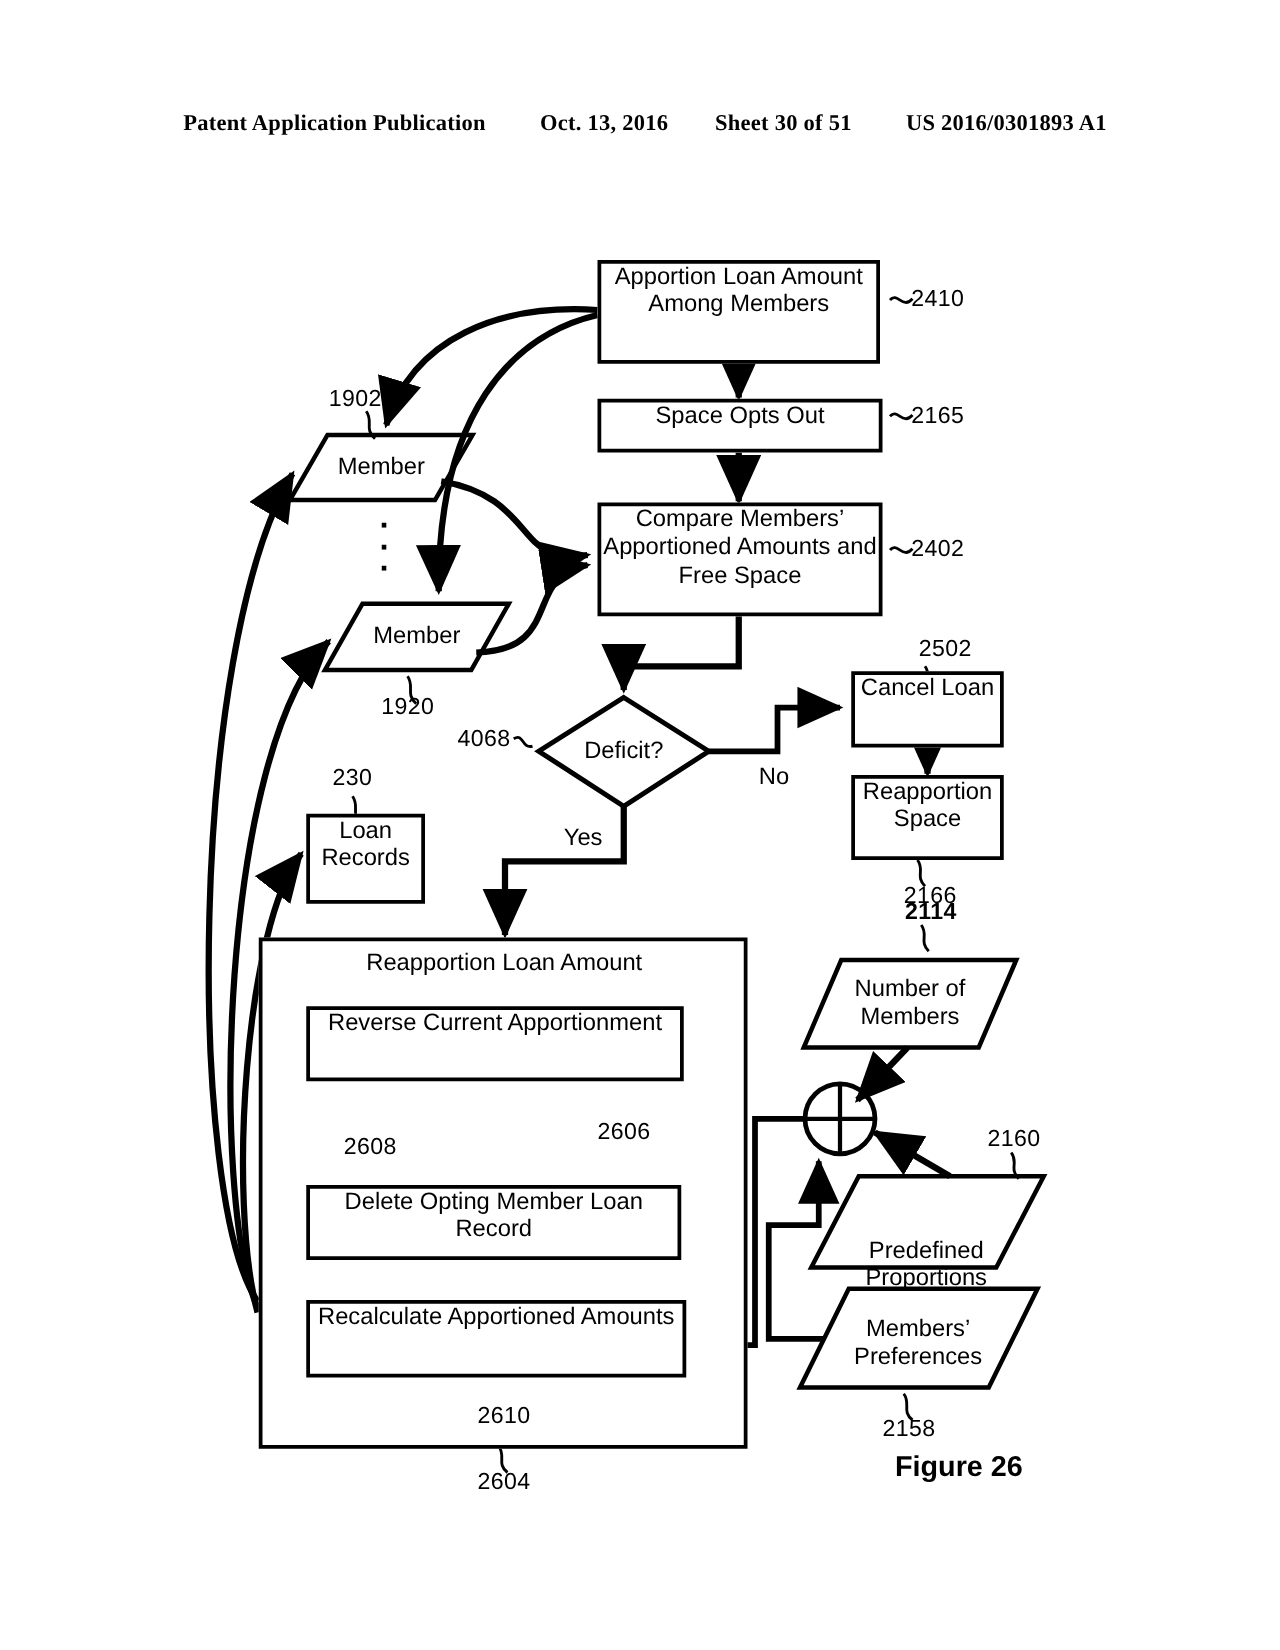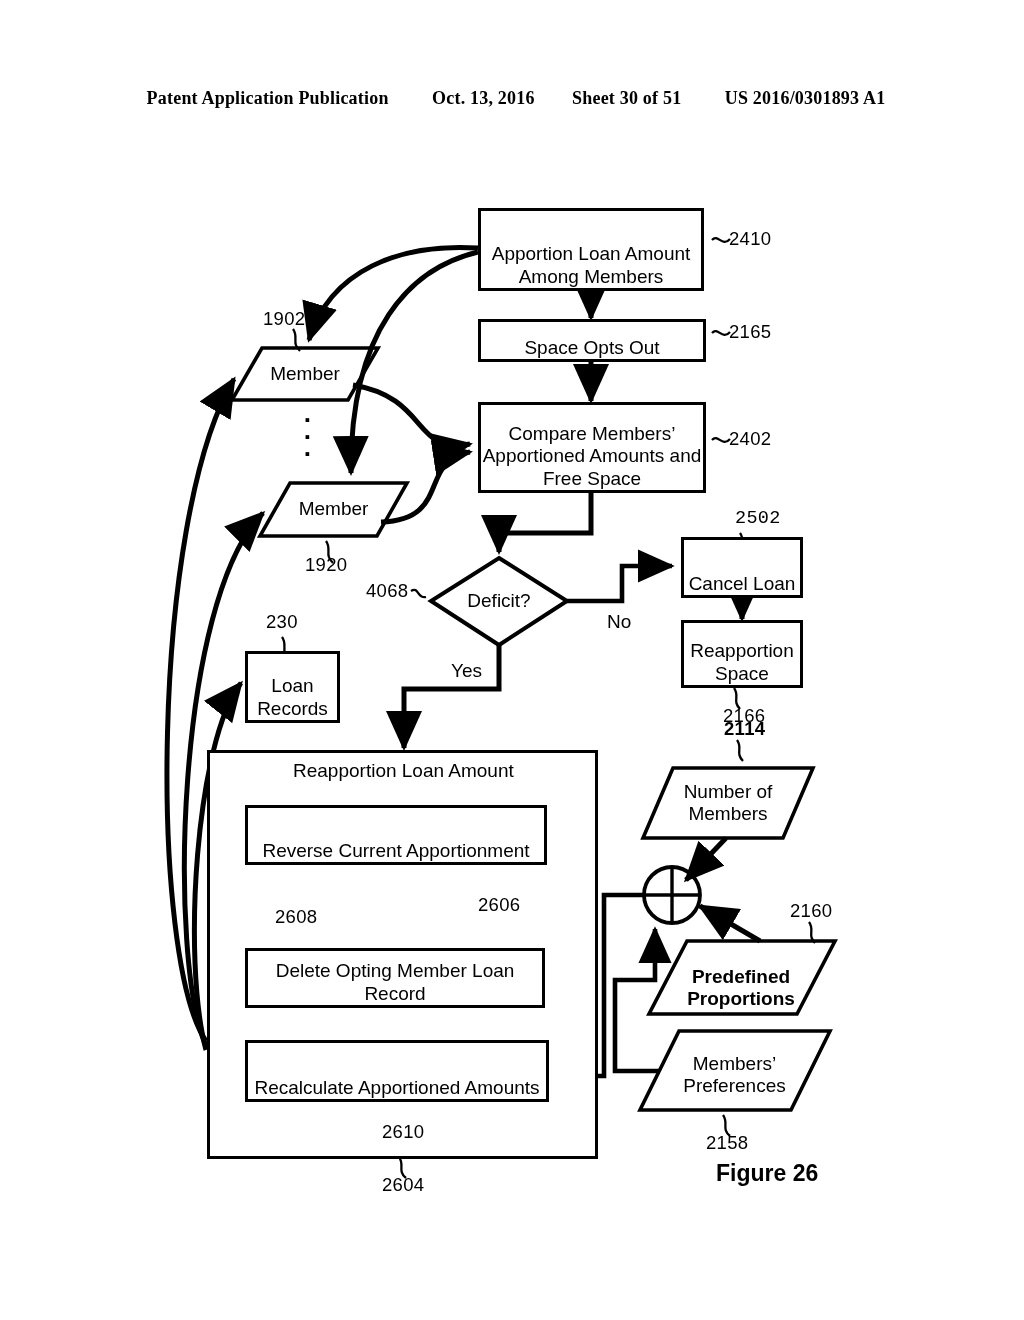--- a/index.html
+++ b/index.html
@@ -11,21 +11,21 @@
        font-family:"Liberation Serif", serif;font-weight:bold;font-size:18px;
        letter-spacing:.2px;white-space:nowrap;}
   #hdr span{display:inline-block;vertical-align:baseline;}
   .hgap1{width:34px;}
   .hgap2{width:28px;}
 
   
   #canvas{position:absolute;left:0;top:0;width:1024px;height:1320px;}
 
   
-  .nd{position:absolute;display:flex;align-items:flex-end;justify-content:center;
+  .nd{position:absolute;display:flex;align-items:flex-start;justify-content:center;
       text-align:center;line-height:1.18;font-size:19px;box-sizing:border-box;}
   .rect{border:3.5px solid #000;background:#fff;}
   .inner{border:3.2px solid #000;background:#fff;}
   .plainlbl{position:absolute;font-size:19px;white-space:nowrap;}
   .refnum{position:absolute;font-size:18.5px;white-space:nowrap;letter-spacing:.3px;}
   .ptxt{position:absolute;display:flex;align-items:center;justify-content:center;
         text-align:center;line-height:1.18;font-size:19px;pointer-events:none;}
   .dots{position:absolute;font-size:26px;line-height:17px;text-align:center;
         font-weight:bold;}
   #figcap{position:absolute;font-family:Liberation Sans, sans-serif;
@@ -163,21 +163,21 @@
 <div class="ptxt" style="left:441px;top:585px;width:116px;height:32px;">
   <span>Deficit?</span>
 </div>
 <div class="refnum" style="left:366px;top:580px;">4068</div>
 <div class="plainlbl" style="left:607px;top:611px;">No</div>
 <div class="plainlbl" style="left:451px;top:660px;">Yes</div>
 
 <div class="nd rect" style="left:681px;top:537px;width:122px;height:61px;">
   <span>Cancel Loan</span>
 </div>
-<div class="refnum" style="left:735px;top:508px;font-family:Liberation Mono, monospace;">2502</div>
+<div class="refnum" style="left:735px;top:508px;">2502</div>
 
 <div class="nd rect" style="left:681px;top:620px;width:122px;height:68px;">
   <span>Reapportion Space</span>
 </div>
 <div class="refnum" style="left:723px;top:705px;">2166</div>
 
 <div class="nd rect" style="left:245px;top:651px;width:95px;height:72px;">
   <span>Loan Records</span>
 </div>
 <div class="refnum" style="left:266px;top:611px;">230</div>
@@ -199,21 +199,21 @@
 <div class="nd inner" style="left:245px;top:1040px;width:304px;height:62px;">
   <span>Recalculate Apportioned Amounts</span>
 </div>
 <div class="refnum" style="left:382px;top:1121px;">2610</div>
 
 <div class="ptxt" style="left:648px;top:770px;width:160px;height:66px;">
   <span>Number of Members</span>
 </div>
 <div class="refnum" style="left:724px;top:718px;font-weight:bold;">2114</div>
 
-<div class="ptxt" style="left:660px;top:960px;width:162px;height:56px;font-weight:bold;">
+<div class="ptxt" style="left:660px;top:984px;width:162px;height:56px;">
   <span>Predefined Proportions</span>
 </div>
 <div class="refnum" style="left:790px;top:900px;">2160</div>
 
 <div class="ptxt" style="left:652px;top:1039px;width:165px;height:72px;">
   <span>Members’ Preferences</span>
 </div>
 <div class="refnum" style="left:706px;top:1132px;">2158</div>
 
 <div id="figcap" style="left:716px;top:1160px;">Figure 26</div>

